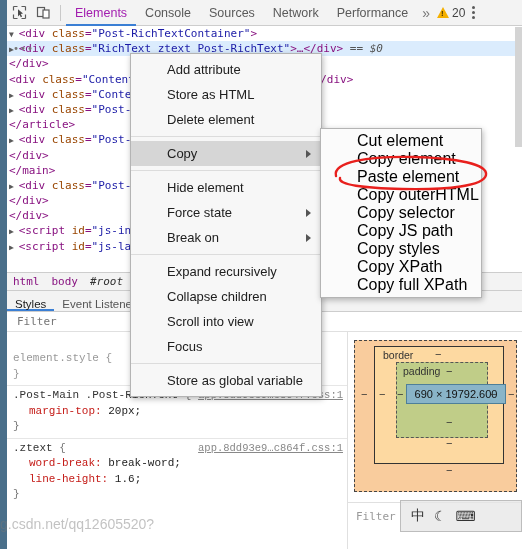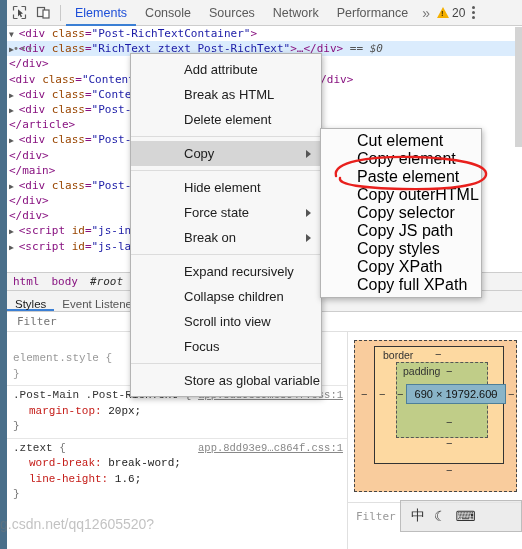--- a/index.html
+++ b/index.html
@@ -42,21 +42,21 @@
     font-size: 12.5px;
     color: #5a5a5a;
     padding: 0 9px;
     height: 26px;
     line-height: 26px;
     white-space: nowrap;
     box-sizing: border-box;
     flex: none;
   }
   .tab.active {
-    color: #1d4ed8;
+    color: #a21caf;
     border-bottom: 2px solid #3b7fd4;
   }
   .tb-more {
     color: #777; font-size: 14px; padding: 0 5px; flex: none;
   }
   .warn-badge {
     display: flex; align-items: center; gap: 3px;
     font-size: 12px; color: #444; flex: none; margin-left: 2px;
   }
   .tri {
@@ -244,21 +244,21 @@
     background: #f7f7f7;
     border: 1px solid #b4b4b4;
     box-shadow: 1px 2px 6px rgba(0,0,0,.28);
     z-index: 50;
     padding: 3px 0;
     font-family: "Liberation Sans", sans-serif;
   }
   .ctxmenu .mi {
     height: 25px; line-height: 25px;
     font-size: 13px; color: #202020;
-    padding-left: 53px; position: relative;
+    padding-left: 36px; position: relative;
     white-space: nowrap;
   }
   .ctxmenu .mi.hl { background: #d6d6d6; }
   .ctxmenu .arrow {
     position: absolute; right: 10px; top: 9px;
     width: 0; height: 0;
     border-top: 4px solid transparent;
     border-bottom: 4px solid transparent;
     border-left: 5px solid #555;
   }
@@ -428,21 +428,21 @@
   </div>
 
   <div class="ime">
     <span>中</span>
     <span>☾</span>
     <span>⌨</span>
   </div>
 
   <div class="ctxmenu">
       <div class="mi">Add attribute</div>
-      <div class="mi">Break as HTML</div>
+      <div class="mi">Store as HTML</div>
       <div class="mi">Delete element</div>
       <div class="msep"></div>
       <div class="mi hl">Copy<span class="arrow"></span></div>
       <div class="msep"></div>
       <div class="mi">Hide element</div>
       <div class="mi">Force state<span class="arrow"></span></div>
       <div class="mi">Break on<span class="arrow"></span></div>
       <div class="msep"></div>
       <div class="mi">Expand recursively</div>
       <div class="mi">Collapse children</div>

